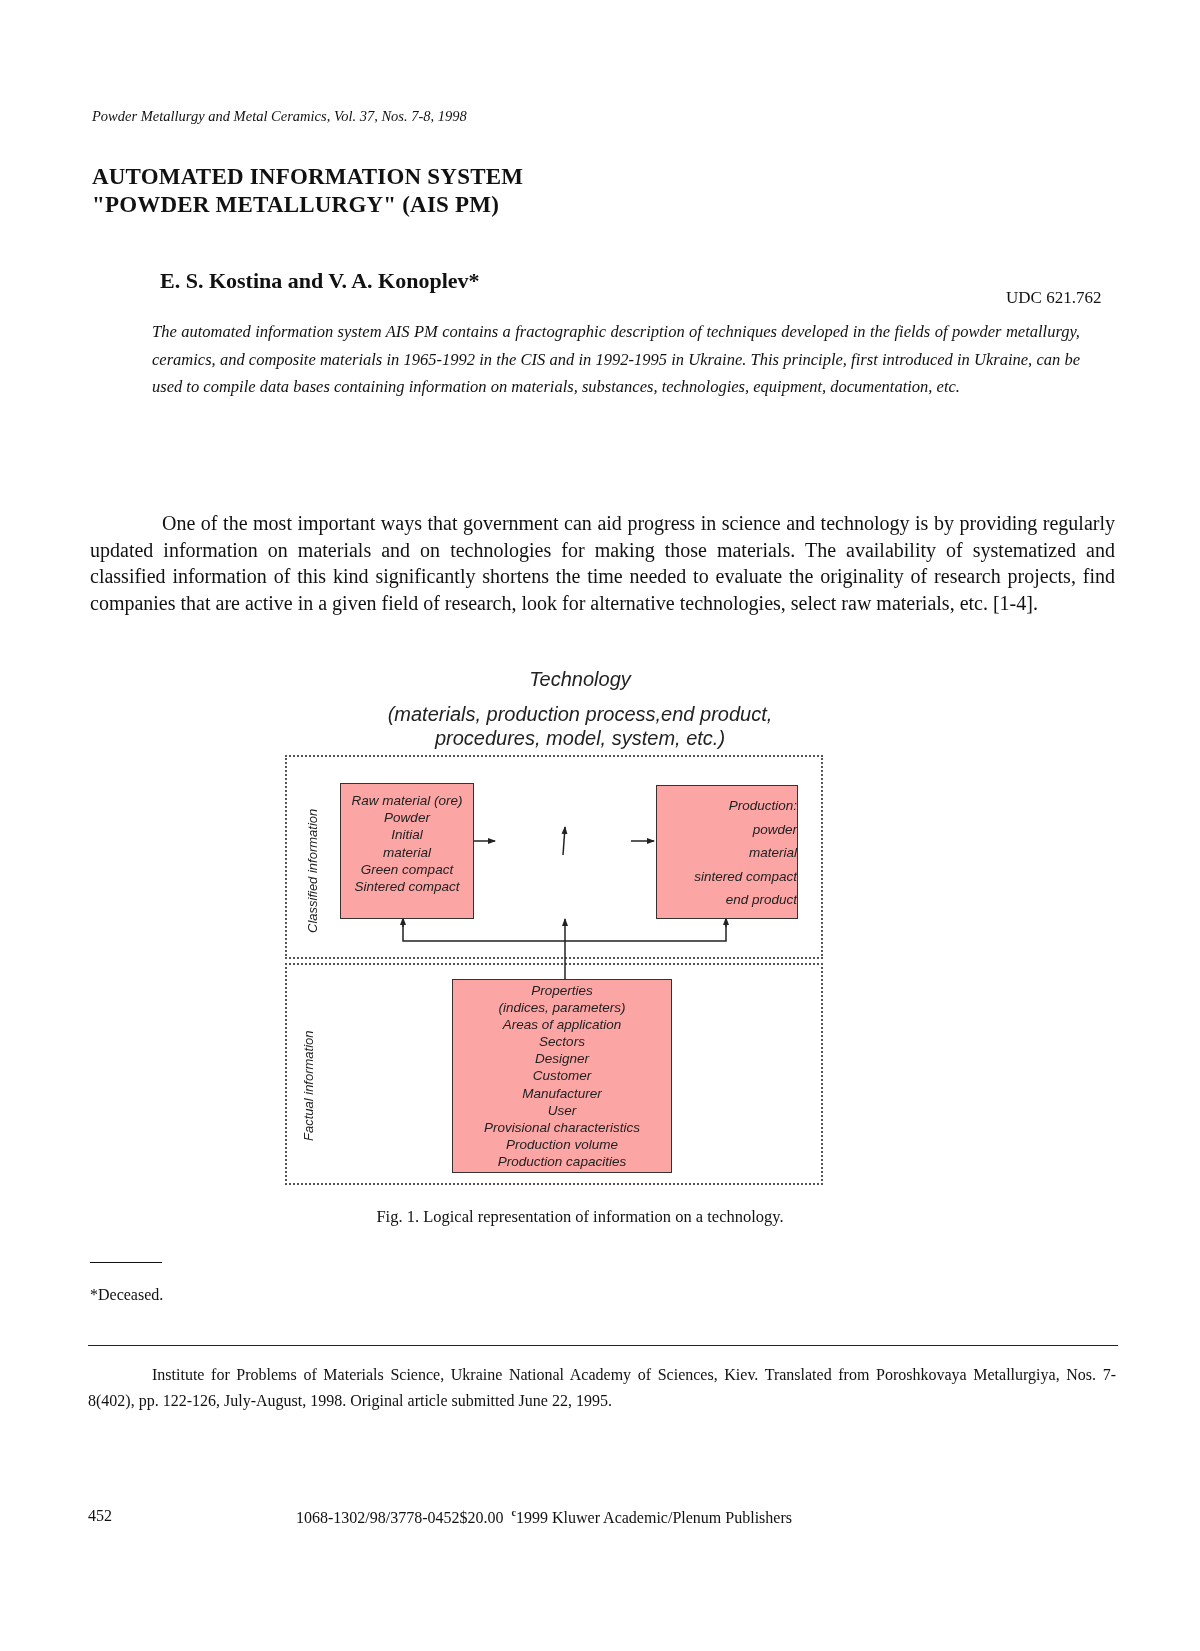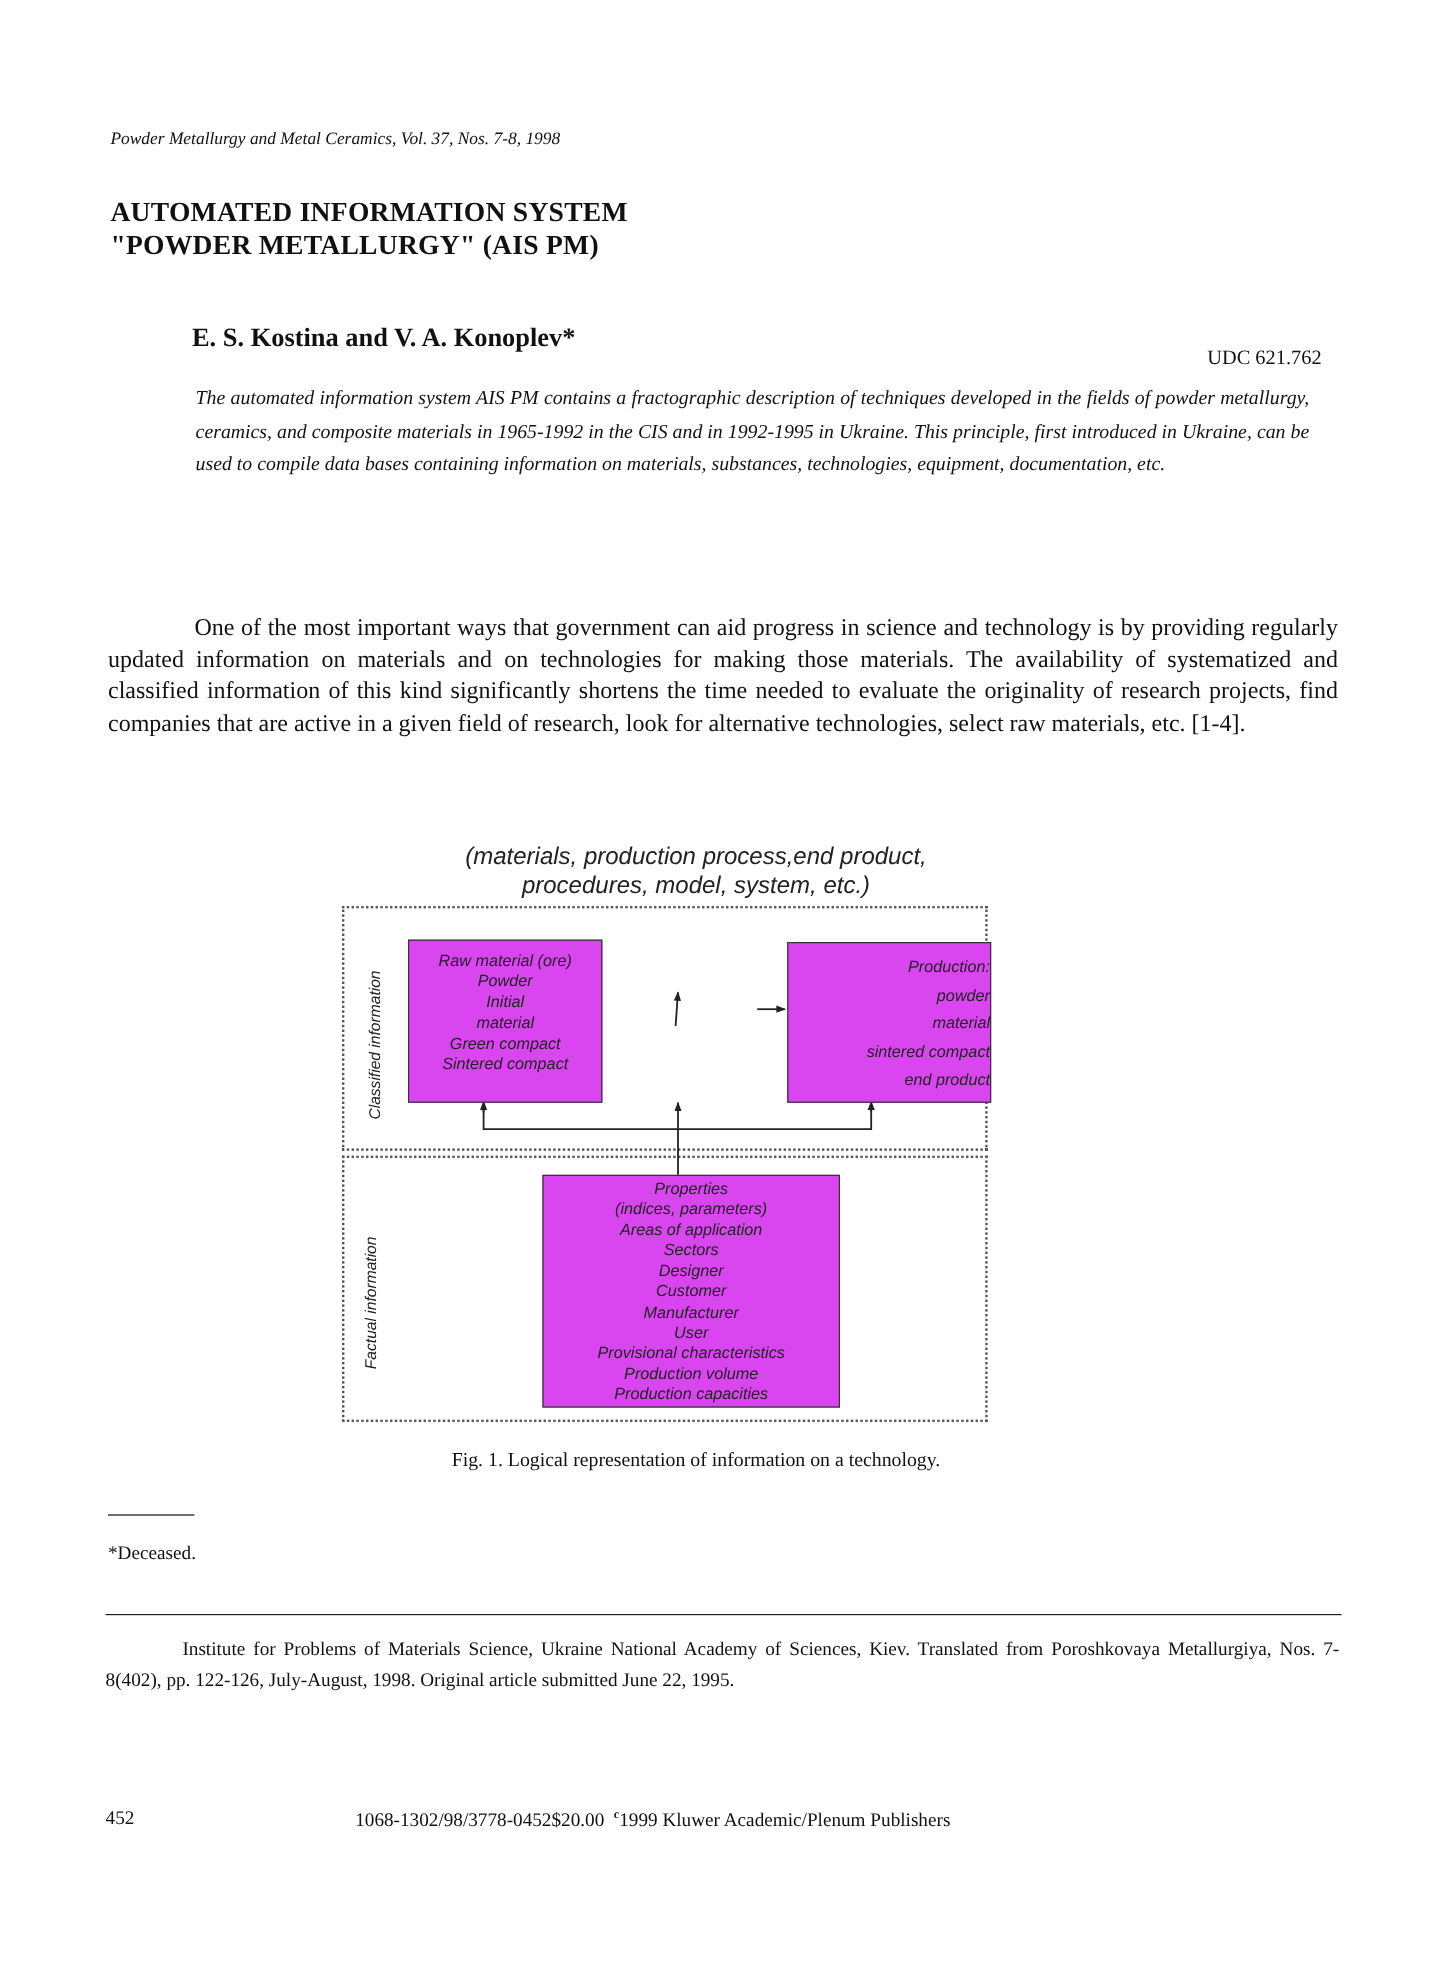--- a/index.html
+++ b/index.html
@@ -4,39 +4,39 @@
 <style>
   html, body { margin: 0; padding: 0; background: #ffffff; }
   body { width: 1200px; height: 1651px; position: relative; overflow: hidden; color: #111; }
   .serif { font-family: "Liberation Serif", "DejaVu Serif", serif; }
   .abs { position: absolute; }
 
   #journal { left: 92px; top: 108px; font-size: 14.5px; font-style: italic; white-space: nowrap; }
   #title { left: 92px; top: 163px; font-size: 23px; font-weight: bold; line-height: 28px; letter-spacing: 0.2px; }
   #authors { left: 160px; top: 268px; font-size: 22px; font-weight: bold; white-space: nowrap; }
   #udc { left: 1006px; top: 288px; font-size: 17px; white-space: nowrap; }
-  #abstract { left: 163px; top: 318px; width: 928px; font-size: 16.5px; font-style: italic; line-height: 27.5px; text-align: justify; }
+  #abstract { left: 152px; top: 318px; width: 928px; font-size: 16.5px; font-style: italic; line-height: 27.5px; text-align: justify; }
   #body { left: 90px; top: 510px; width: 1025px; font-size: 20px; line-height: 26.5px; text-align: justify; text-indent: 72px; }
 
   
   #diagram { left: 285px; top: 665px; width: 590px; height: 530px; }
   .diag-text { font-family: "Liberation Sans", "DejaVu Sans", sans-serif; font-style: italic; color: #222; }
   #diag-title { left: 0; width: 590px; top: 3px; text-align: center; font-size: 20px; }
   #diag-sub1 { left: 0; width: 590px; top: 38px; text-align: center; font-size: 20px; }
   #diag-sub2 { left: 0; width: 590px; top: 62px; text-align: center; font-size: 20px; }
 
   .dotted-box { position: absolute; border: 2px dotted #555; }
   #classified-region { left: 0; top: 90px; width: 534px; height: 200px; }
   #factual-region { left: 0; top: 298px; width: 534px; height: 218px; }
 
   .vert-label { position: absolute; transform: rotate(-90deg); transform-origin: left top; white-space: nowrap; font-size: 13px; }
   #classified-label { left: 20px; top: 268px; }
   #factual-label { left: 16px; top: 476px; }
 
-  .box { position: absolute; border: 1.5px solid #333; background: #d946ef; padding-left: 28px; }
+  .box { position: absolute; border: 1.5px solid #333; background: #fca5a5; }
   .box-lines { position: absolute; left: 0; right: 0; text-align: center; font-size: 13.5px; line-height: 17.2px; }
 
   #box-raw { left: 55px; top: 118px; width: 132px; height: 134px; }
   #box-raw .box-lines { top: 8px; }
 
   #box-process { left: 212px; top: 120px; width: 132px; height: 132px; }
   #box-process .proc-top { position: absolute; left: 0; right: 0; top: 0; height: 40px; border-bottom: 1.5px solid #333; text-align: center; font-size: 13.5px; line-height: 17px; padding-top: 2px; box-sizing: border-box; }
   #box-process .proc-mid { position: absolute; left: 0; right: 0; top: 40px; height: 31px; border-bottom: 1.5px solid #333; }
   #box-process .proc-bot { position: absolute; left: 18px; top: 88px; font-size: 13.5px; }
 
@@ -72,20 +72,21 @@
 </div>
 
 <div id="authors" class="abs serif">E. S. Kostina and V. A. Konoplev*</div>
 <div id="udc" class="abs serif">UDC 621.762</div>
 
 <div id="abstract" class="abs serif">The automated information system AIS PM contains a fractographic description of techniques developed in the fields of powder metallurgy, ceramics, and composite materials in 1965-1992 in the CIS and in 1992-1995 in Ukraine. This principle, first introduced in Ukraine, can be used to compile data bases containing information on materials, substances, technologies, equipment, documentation, etc.</div>
 
 <div id="body" class="abs serif">One of the most important ways that government can aid progress in science and technology is by providing regularly updated information on materials and on technologies for making those materials. The availability of systematized and classified information of this kind significantly shortens the time needed to evaluate the originality of research projects, find companies that are active in a given field of research, look for alternative technologies, select raw materials, etc. [1-4].</div>
 
 <div id="diagram" class="abs">
+  <div id="diag-title" class="abs diag-text">Technology</div>
   <div id="diag-sub2" class="abs diag-text">procedures, model, system, etc.)</div>
   <div id="diag-sub1" class="abs diag-text">(materials, production process,end product,</div>
 
   <div id="classified-region" class="dotted-box"></div>
   <div id="factual-region" class="dotted-box"></div>
 
   <div id="classified-label" class="vert-label diag-text">Classified information</div>
   <div id="factual-label" class="vert-label diag-text">Factual information</div>
 
   <svg class="lines" viewBox="0 0 590 530">

